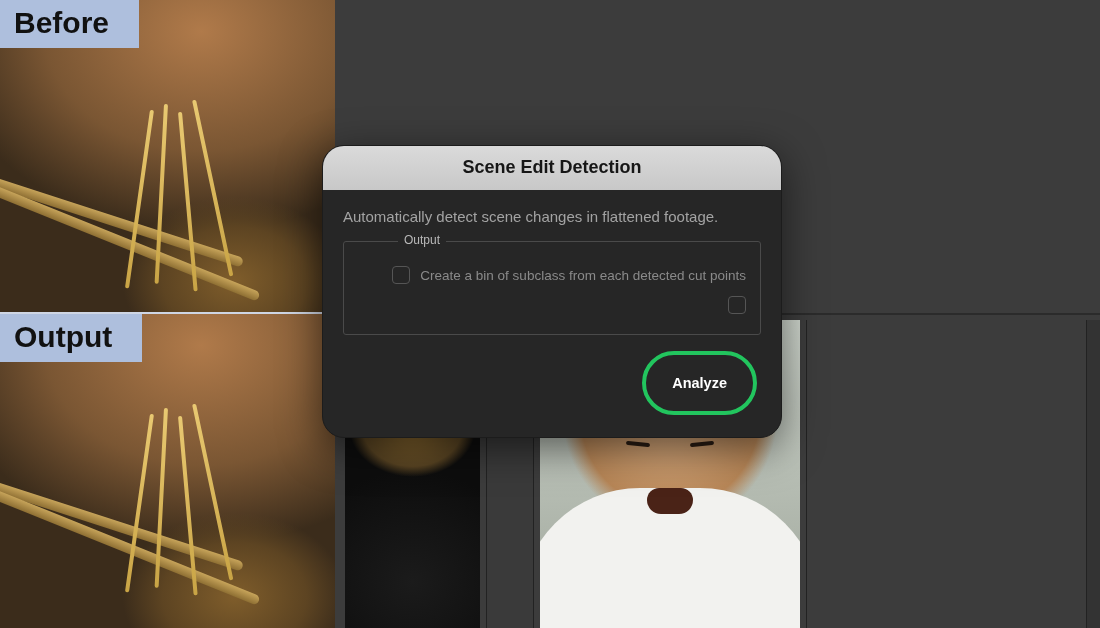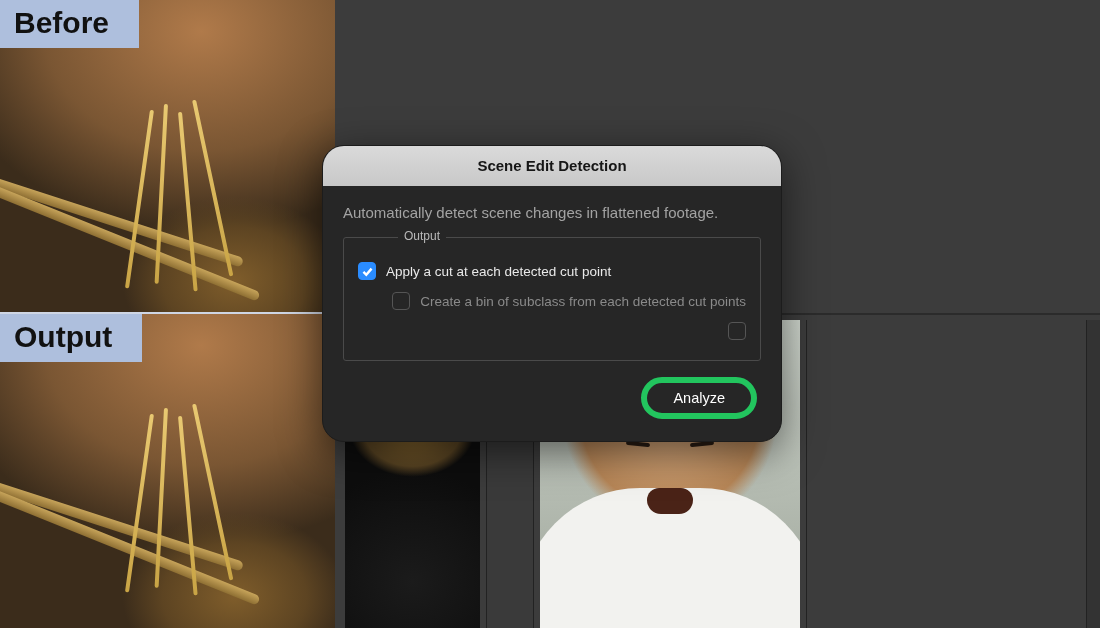--- a/index.html
+++ b/index.html
@@ -73,21 +73,21 @@
   .dialog {
     position: absolute; left: 322px; top: 145px; width: 460px;
     background: #262626; border-radius: 22px;
     box-shadow: 0 10px 40px rgba(0,0,0,.55);
     z-index: 50; overflow: hidden;
     border: 1px solid #1c1c1c;
   }
   .dialog-title {
     background: linear-gradient(#dadada, #c8c8c8);
     color: #161616; text-align: center;
-    font-weight: 700; font-size: 15px;
+    font-weight: 700; font-size: 18px;
     padding: 11px 10px 12px;
   }
   .dialog-body { padding: 18px 20px 18px; color: #e9e9e9; }
   .dialog-desc { font-size: 15px; color: #a3a3a3; margin-bottom: 16px; }
 
   .fieldset {
     border: 1px solid #4a4a4a; border-radius: 3px;
     padding: 18px 14px 14px; position: relative; margin-bottom: 16px;
   }
   .fieldset-legend {
@@ -100,22 +100,22 @@
     width: 18px; height: 18px; border-radius: 4px; flex: 0 0 18px;
     display: inline-flex; align-items: center; justify-content: center;
     border: 1.5px solid #6f6f6f; background: transparent;
   }
   .chk.checked { background: #2a8cff; border-color: #2a8cff; }
   .chk.checked svg { width: 13px; height: 13px; stroke: #fff; stroke-width: 3; fill: none; }
   .chk.disabled { border-color: #555; }
 
   .dialog-actions { display: flex; justify-content: flex-end; padding: 0 4px 4px; }
   .btn-analyze {
-    background: transparent; color: #fff; border: 6px solid #22c55e;
-    border-radius: 999px; padding: 7px 26px; font-size: 14.5px; font-weight: 400;
+    background: transparent; color: #fff; border: 4px solid #22c55e;
+    border-radius: 999px; padding: 20px 26px; font-size: 14.5px; font-weight: 700;
     cursor: pointer;
   }
 </style>
 </head>
 <body>
 
 <div class="bg">
   <div class="left-col">
     <div class="before-img">
       <div class="photo-noodles"></div>
@@ -161,28 +161,20 @@
 </div>
 
 <div class="dialog">
   <div class="dialog-title">Scene Edit Detection</div>
   <div class="dialog-body">
     <div class="dialog-desc">Automatically detect scene changes in flattened footage.</div>
 
     <div class="fieldset">
       <div class="fieldset-legend">Output</div>
 
-      <div class="check-row">
-        <span class="chk checked">
-          <svg viewBox="0 0 16 16">
-              <polyline points="3,8.5 6.5,12 13,4.5"></polyline>
-            </svg>
-        </span>
-        <span>Apply a cut at each detected cut point</span>
-      </div>
 
       <div class="check-row disabled">
         <span class="chk disabled"></span>
         <span>Create a bin of subclass from each detected cut points</span>
       </div>
 
       <div class="check-row disabled">
         <span class="chk disabled"></span>
       </div>
     </div>

